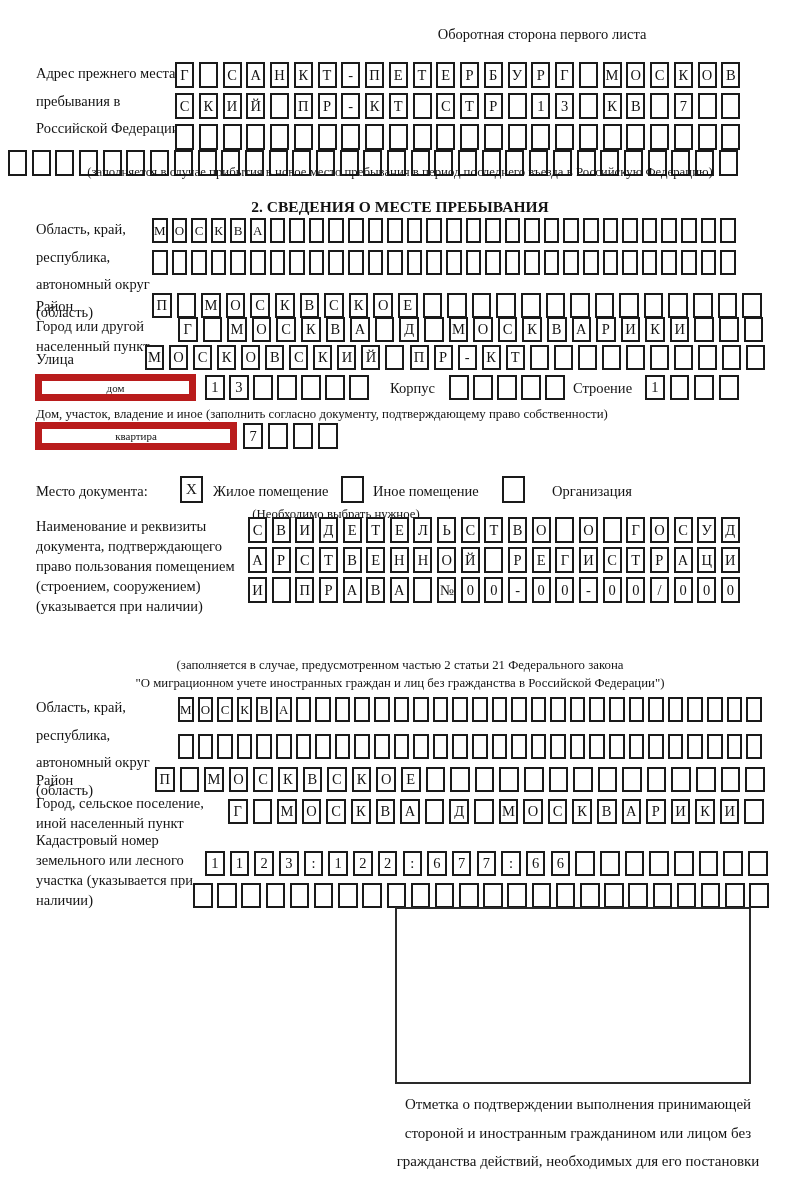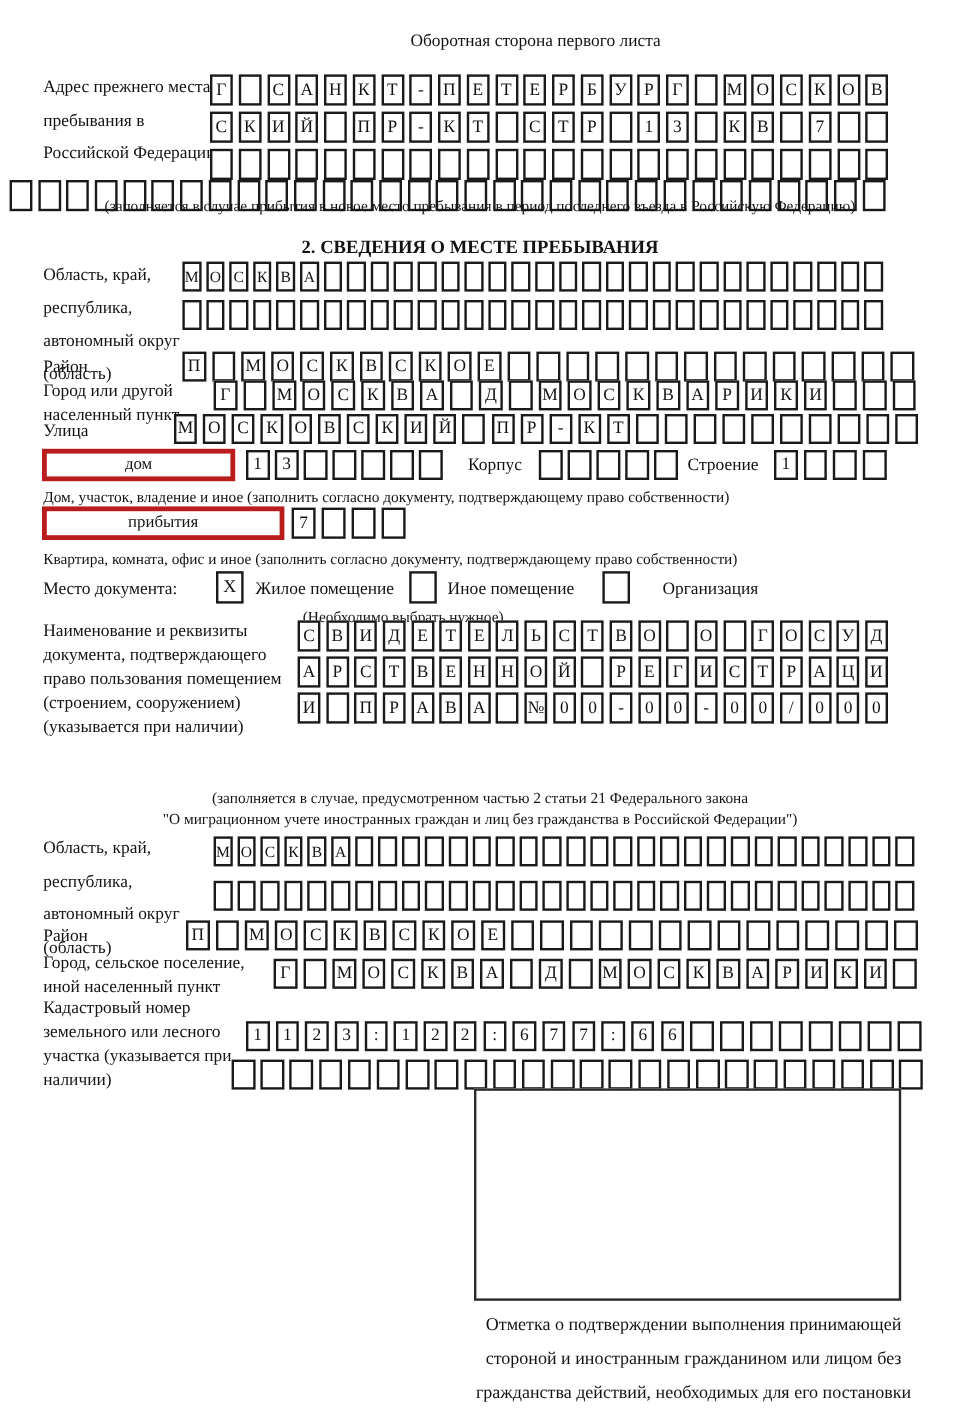--- a/index.html
+++ b/index.html
@@ -5,26 +5,26 @@
   *{margin:0;padding:0;box-sizing:border-box}
   html,body{background:#fff}
   body{width:800px;height:1180px;font-family:"Liberation Serif","DejaVu Serif",serif;color:#131313}
   .page{position:relative;width:800px;height:1180px;overflow:hidden;background:#fff}
   .abs{position:absolute}
   .lbl{font-size:14.5px;line-height:1.38}
   .lbl-tall{font-size:14.5px;line-height:1.9}
   .note{font-size:12.8px;line-height:1.35}
   .bold{font-weight:bold}
   .center{text-align:center}
-  .right{text-align:left}
+  .right{text-align:center}
   .row{position:absolute;display:flex}
   .row .c{flex:none;width:var(--w,19px);height:var(--h,25px);margin-right:var(--g,4.75px);
     border:2px solid #1a1a1a;display:flex;align-items:center;justify-content:center;
     font-size:var(--fs,14.5px);line-height:1;background:#fff}
-  .bigbox{position:absolute;border:4px solid #b91c1c;display:flex;align-items:center;justify-content:center;font-size:14px;background:#fff}
+  .bigbox{position:absolute;border:7px solid #b91c1c;display:flex;align-items:center;justify-content:center;font-size:11px;background:#fff}
   .cb{position:absolute;width:23px;height:27px;border:2px solid #1a1a1a;display:flex;align-items:center;justify-content:center;font-size:15px;background:#fff}
   .stamp{position:absolute;border:2px solid #2a2a2a;background:#fff}
 </style>
 </head>
 <body>
 
 <div class="page">
 
   <div class="abs lbl right" style="left:342px;top:24px;width:400px">Оборотная сторона первого листа</div>
 
@@ -317,28 +317,27 @@
     </div>
   <div class="abs lbl" style="left:573px;top:378px">Строение</div>
   <div class="row" style="left:645px;top:375px;--w:19.7px;--g:5px">
       <span class="c">1</span>
       <span class="c"></span>
       <span class="c"></span>
       <span class="c"></span>
     </div>
   <div class="abs note" style="left:36px;top:406px;width:760px">Дом, участок, владение и иное (заполнить согласно документу, подтверждающему право собственности)</div>
 
-  <div class="bigbox" style="left:35px;top:422px;width:202px;height:28px">прибытия</div>
+  <div class="bigbox" style="left:35px;top:422px;width:202px;height:28px">квартира</div>
   <div class="row" style="left:243px;top:423px;--w:20px;--g:5px;--h:26px">
       <span class="c">7</span>
       <span class="c"></span>
       <span class="c"></span>
       <span class="c"></span>
     </div>
-  <div class="abs note" style="left:36px;top:458px;width:760px">Квартира, комната, офис и иное (заполнить согласно документу, подтверждающему право собственности)</div>
 
   <div class="abs lbl" style="left:36px;top:481px">Место документа:</div>
   <span class="cb" style="left:180px;top:476px">X</span>
   <div class="abs lbl" style="left:213px;top:481px">Жилое помещение</div>
   <span class="cb" style="left:341px;top:476px"></span>
   <div class="abs lbl" style="left:373px;top:481px">Иное помещение</div>
   <span class="cb" style="left:502px;top:476px"></span>
   <div class="abs lbl" style="left:552px;top:481px">Организация</div>
   <div class="abs lbl" style="left:36px;top:516px;width:208px">Наименование и реквизиты документа, подтверждающего право пользования помещением (строением, сооружением) (указывается при наличии)</div>
 

